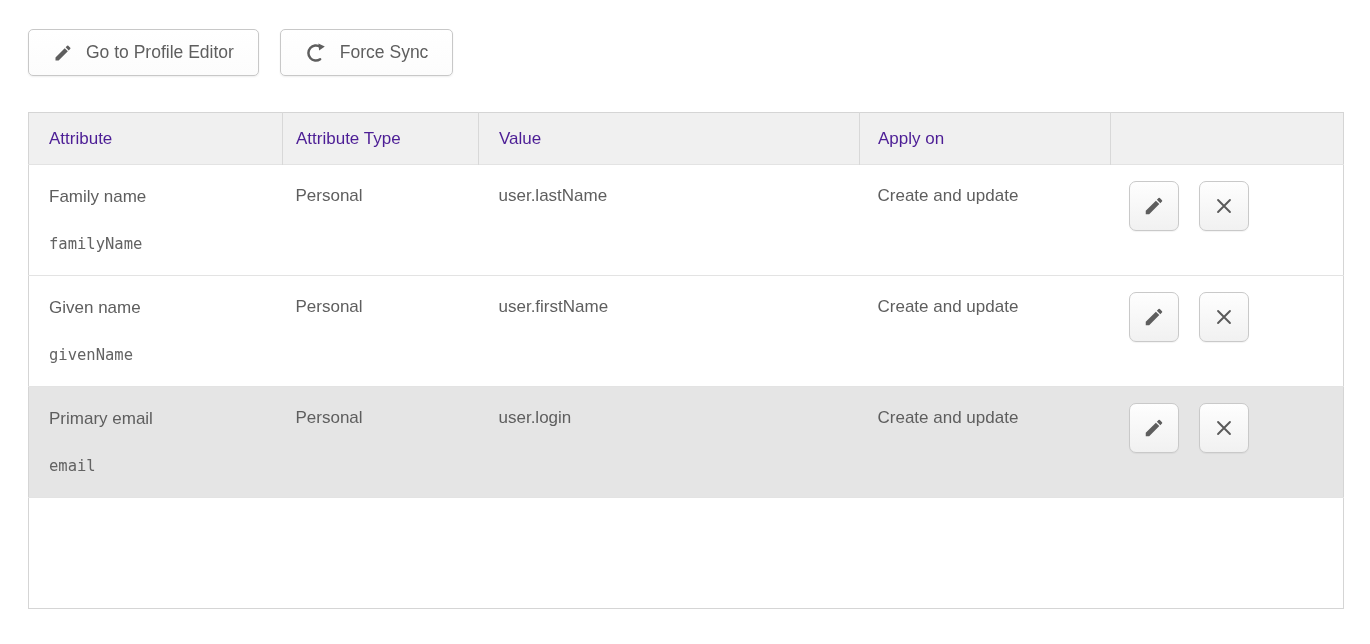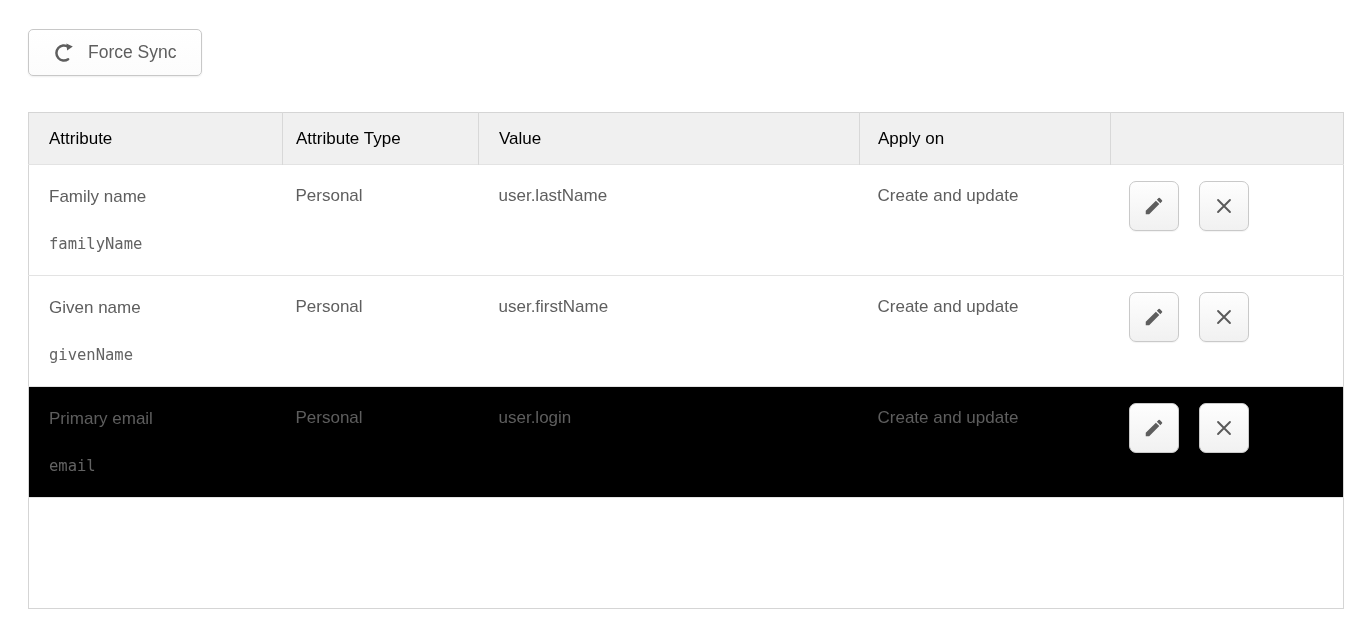--- a/index.html
+++ b/index.html
@@ -41,38 +41,38 @@
     border-collapse: collapse;
     border: 1px solid #d5d5d5;
     font-size: 17px;
     table-layout: fixed;
   }
   .attr-table th {
     height: 52px;
     background: #f0f0f0;
     font-weight: normal;
     text-align: left;
-    color: #000000;
+    color: #4c1d95;
     padding: 0 0 0 20px;
     border-left: 1px solid #d8d8d8;
   }
   .attr-table th:first-child { border-left: none; }
   .attr-table td {
     vertical-align: top;
     border-top: 1px solid #e3e3e3;
     padding: 21px 10px 0 20px;
     height: 111px;
   }
   td.col-type  { padding-left: 13px; }
   td.col-apply { padding-left: 18px; }
   td.col-actions { padding: 16px 0 0 18px; }
   th.col-type  { padding-left: 13px; }
   th.col-apply { padding-left: 18px; }
 
-  tr.highlighted td { background: #000000; }
+  tr.highlighted td { background: #e5e5e5; }
 
   .attr-label { line-height: 21px; }
   .attr-name {
     margin-top: 27px;
     font-family: "DejaVu Sans Mono", monospace;
     font-size: 15.5px;
     line-height: 20px;
     color: #636363;
   }
   .value-prefix { margin-right: 5px; }
@@ -95,20 +95,28 @@
     cursor: pointer;
   }
   .icon-btn + .icon-btn { margin-left: 20px; }
 
   tr.partial td { height: 111px; background: #ffffff; }
 </style>
 </head>
 <body>
 
 <div class="toolbar">
+  <button class="btn">
+    <span style="display:inline-flex;">
+      <svg width="20" height="20" viewBox="0 0 24 24" fill="#5e5e5e">
+        <path d="M3 17.25V21h3.75L17.81 9.94l-3.75-3.75L3 17.25zm17.71-10.21a1 1 0 0 0 0-1.41l-2.34-2.34a1 1 0 0 0-1.41 0l-1.83 1.83 3.75 3.75 1.83-1.83z"></path>
+      </svg>
+    </span>
+    <span>Go to Profile Editor</span>
+  </button>
 
   <button class="btn">
     <span style="display:inline-flex;">
       <svg width="22" height="22" viewBox="0 0 24 24">
         <path d="M16.5 5.2 A8.2 8.2 0 1 0 16.5 18.8" fill="none" stroke="#5e5e5e" stroke-width="2.7" stroke-linecap="round"></path>
         <path d="M14.6 1.6 L21.6 4.9 L15.4 9.2 z" fill="#5e5e5e"></path>
       </svg>
     </span>
     <span>Force Sync</span>
   </button>

